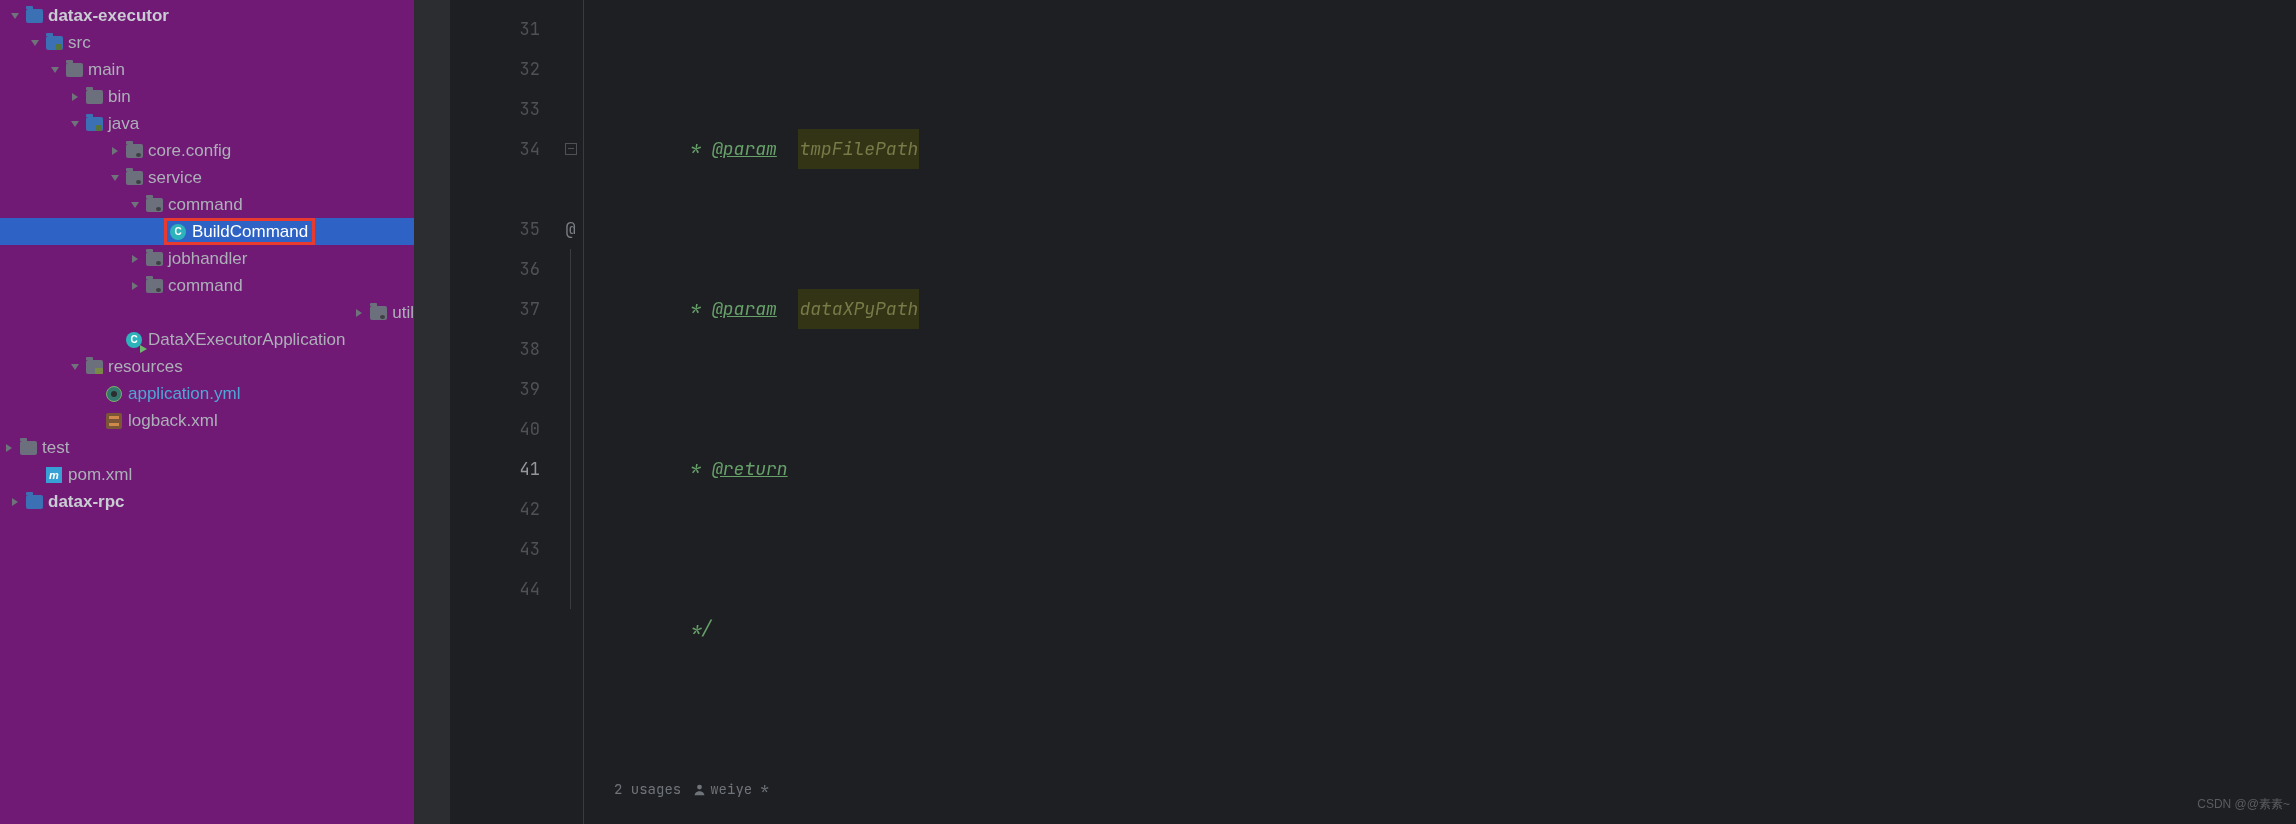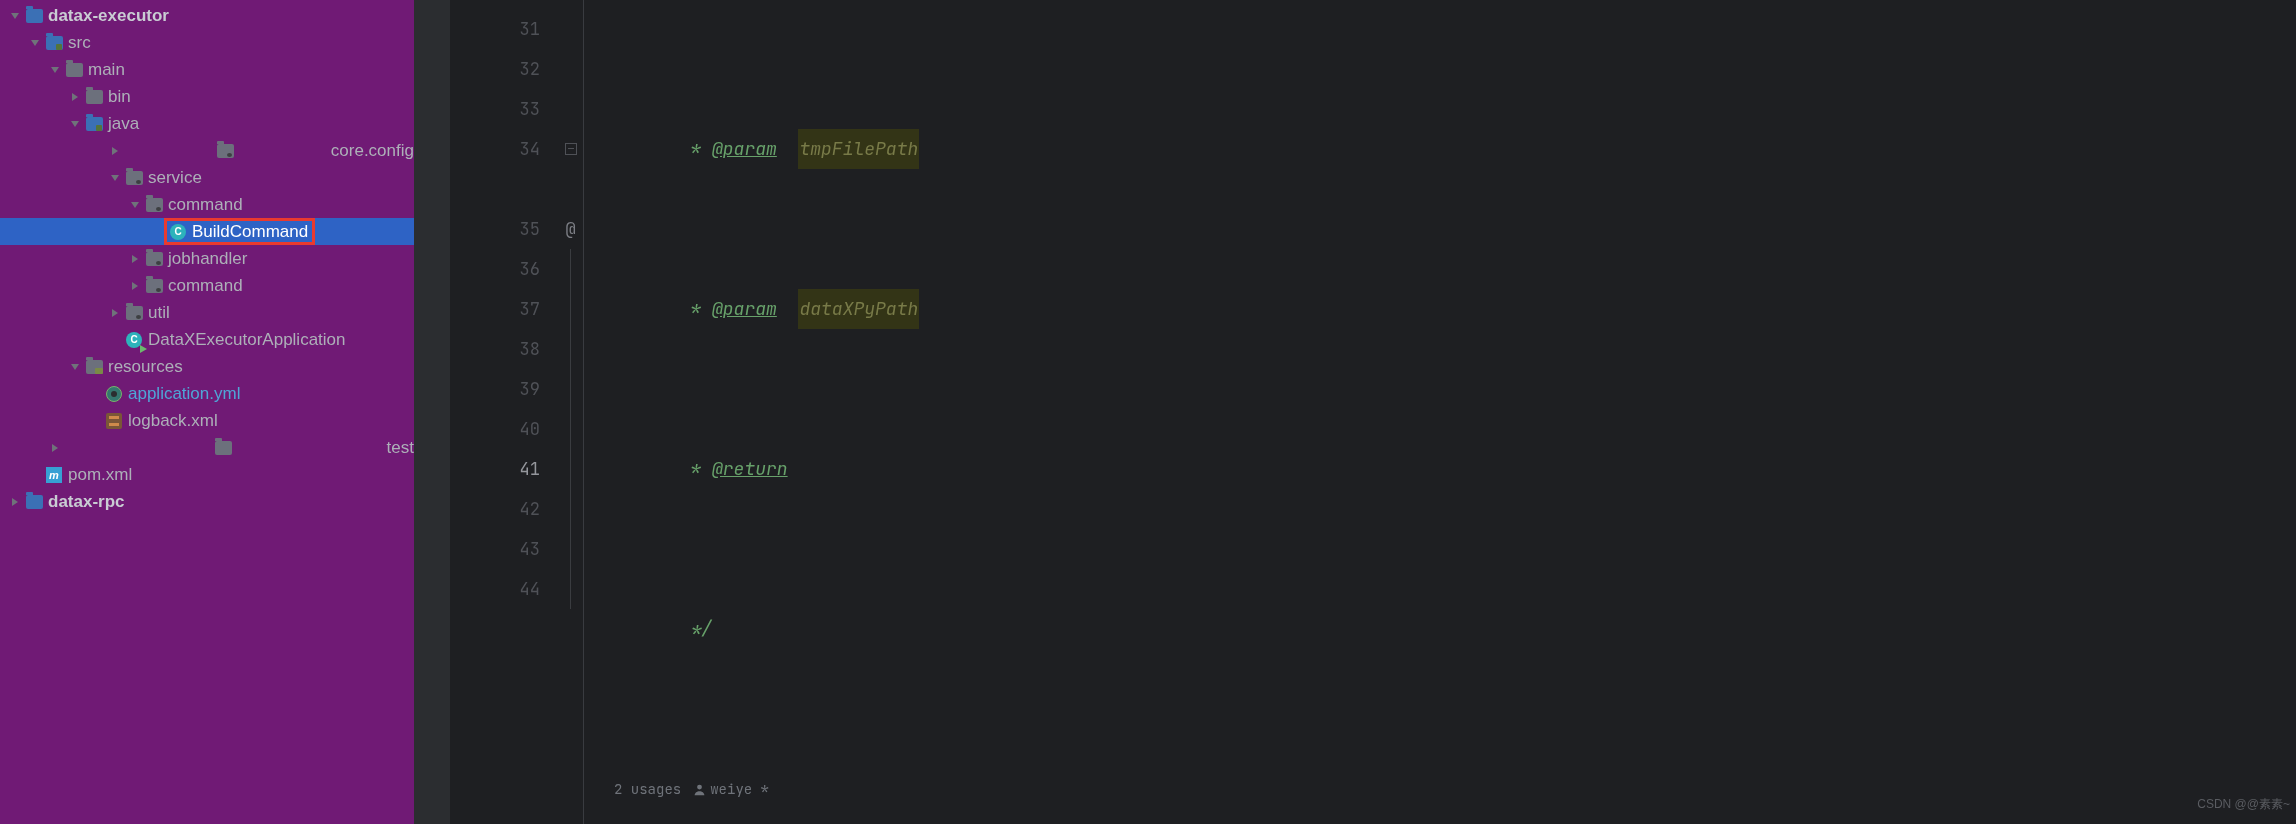--- a/index.html
+++ b/index.html
@@ -205,21 +205,21 @@
       <span class="arrow">
         <svg viewBox="0 0 10 10">
           <path d="M2 1 L8 5 L2 9 Z" fill="#6f737a" transform="rotate(90 5 5)"></path>
         </svg>
       </span>
       <span class="ic">
         <span class="fld src"></span>
       </span>
       <span class="label ">java</span>
     </div>
-    <div class="tree-row" style="padding-left: 106px; justify-content: space-between;">
+    <div class="tree-row" style="padding-left: 106px;">
       <span class="arrow">
         <svg viewBox="0 0 10 10">
           <path d="M2 1 L8 5 L2 9 Z" fill="#6f737a" transform=""></path>
         </svg>
       </span>
       <span class="ic">
         <span class="fld pkg"></span>
       </span>
       <span class="label ">core.config</span>
     </div>
@@ -271,21 +271,21 @@
       <span class="arrow">
         <svg viewBox="0 0 10 10">
           <path d="M2 1 L8 5 L2 9 Z" fill="#6f737a" transform=""></path>
         </svg>
       </span>
       <span class="ic">
         <span class="fld pkg"></span>
       </span>
       <span class="label ">command</span>
     </div>
-    <div class="tree-row" style="padding-left: 106px;">
+    <div class="tree-row" style="padding-left: 106px; justify-content: flex-end;">
       <span class="arrow">
         <svg viewBox="0 0 10 10">
           <path d="M2 1 L8 5 L2 9 Z" fill="#6f737a" transform=""></path>
         </svg>
       </span>
       <span class="ic">
         <span class="fld pkg"></span>
       </span>
       <span class="label ">util</span>
     </div>
@@ -321,21 +321,21 @@
     </div>
     <div class="tree-row" style="padding-left: 86px;">
       <span class="arrow none">
         <svg></svg>
       </span>
       <span class="ic">
         <span class="xml-ic"></span>
       </span>
       <span class="label ">logback.xml</span>
     </div>
-    <div class="tree-row" style="padding-left: 46px; justify-content: space-between;">
+    <div class="tree-row" style="">
       <span class="arrow">
         <svg viewBox="0 0 10 10">
           <path d="M2 1 L8 5 L2 9 Z" fill="#6f737a" transform=""></path>
         </svg>
       </span>
       <span class="ic">
         <span class="fld"></span>
       </span>
       <span class="label ">test</span>
     </div>

